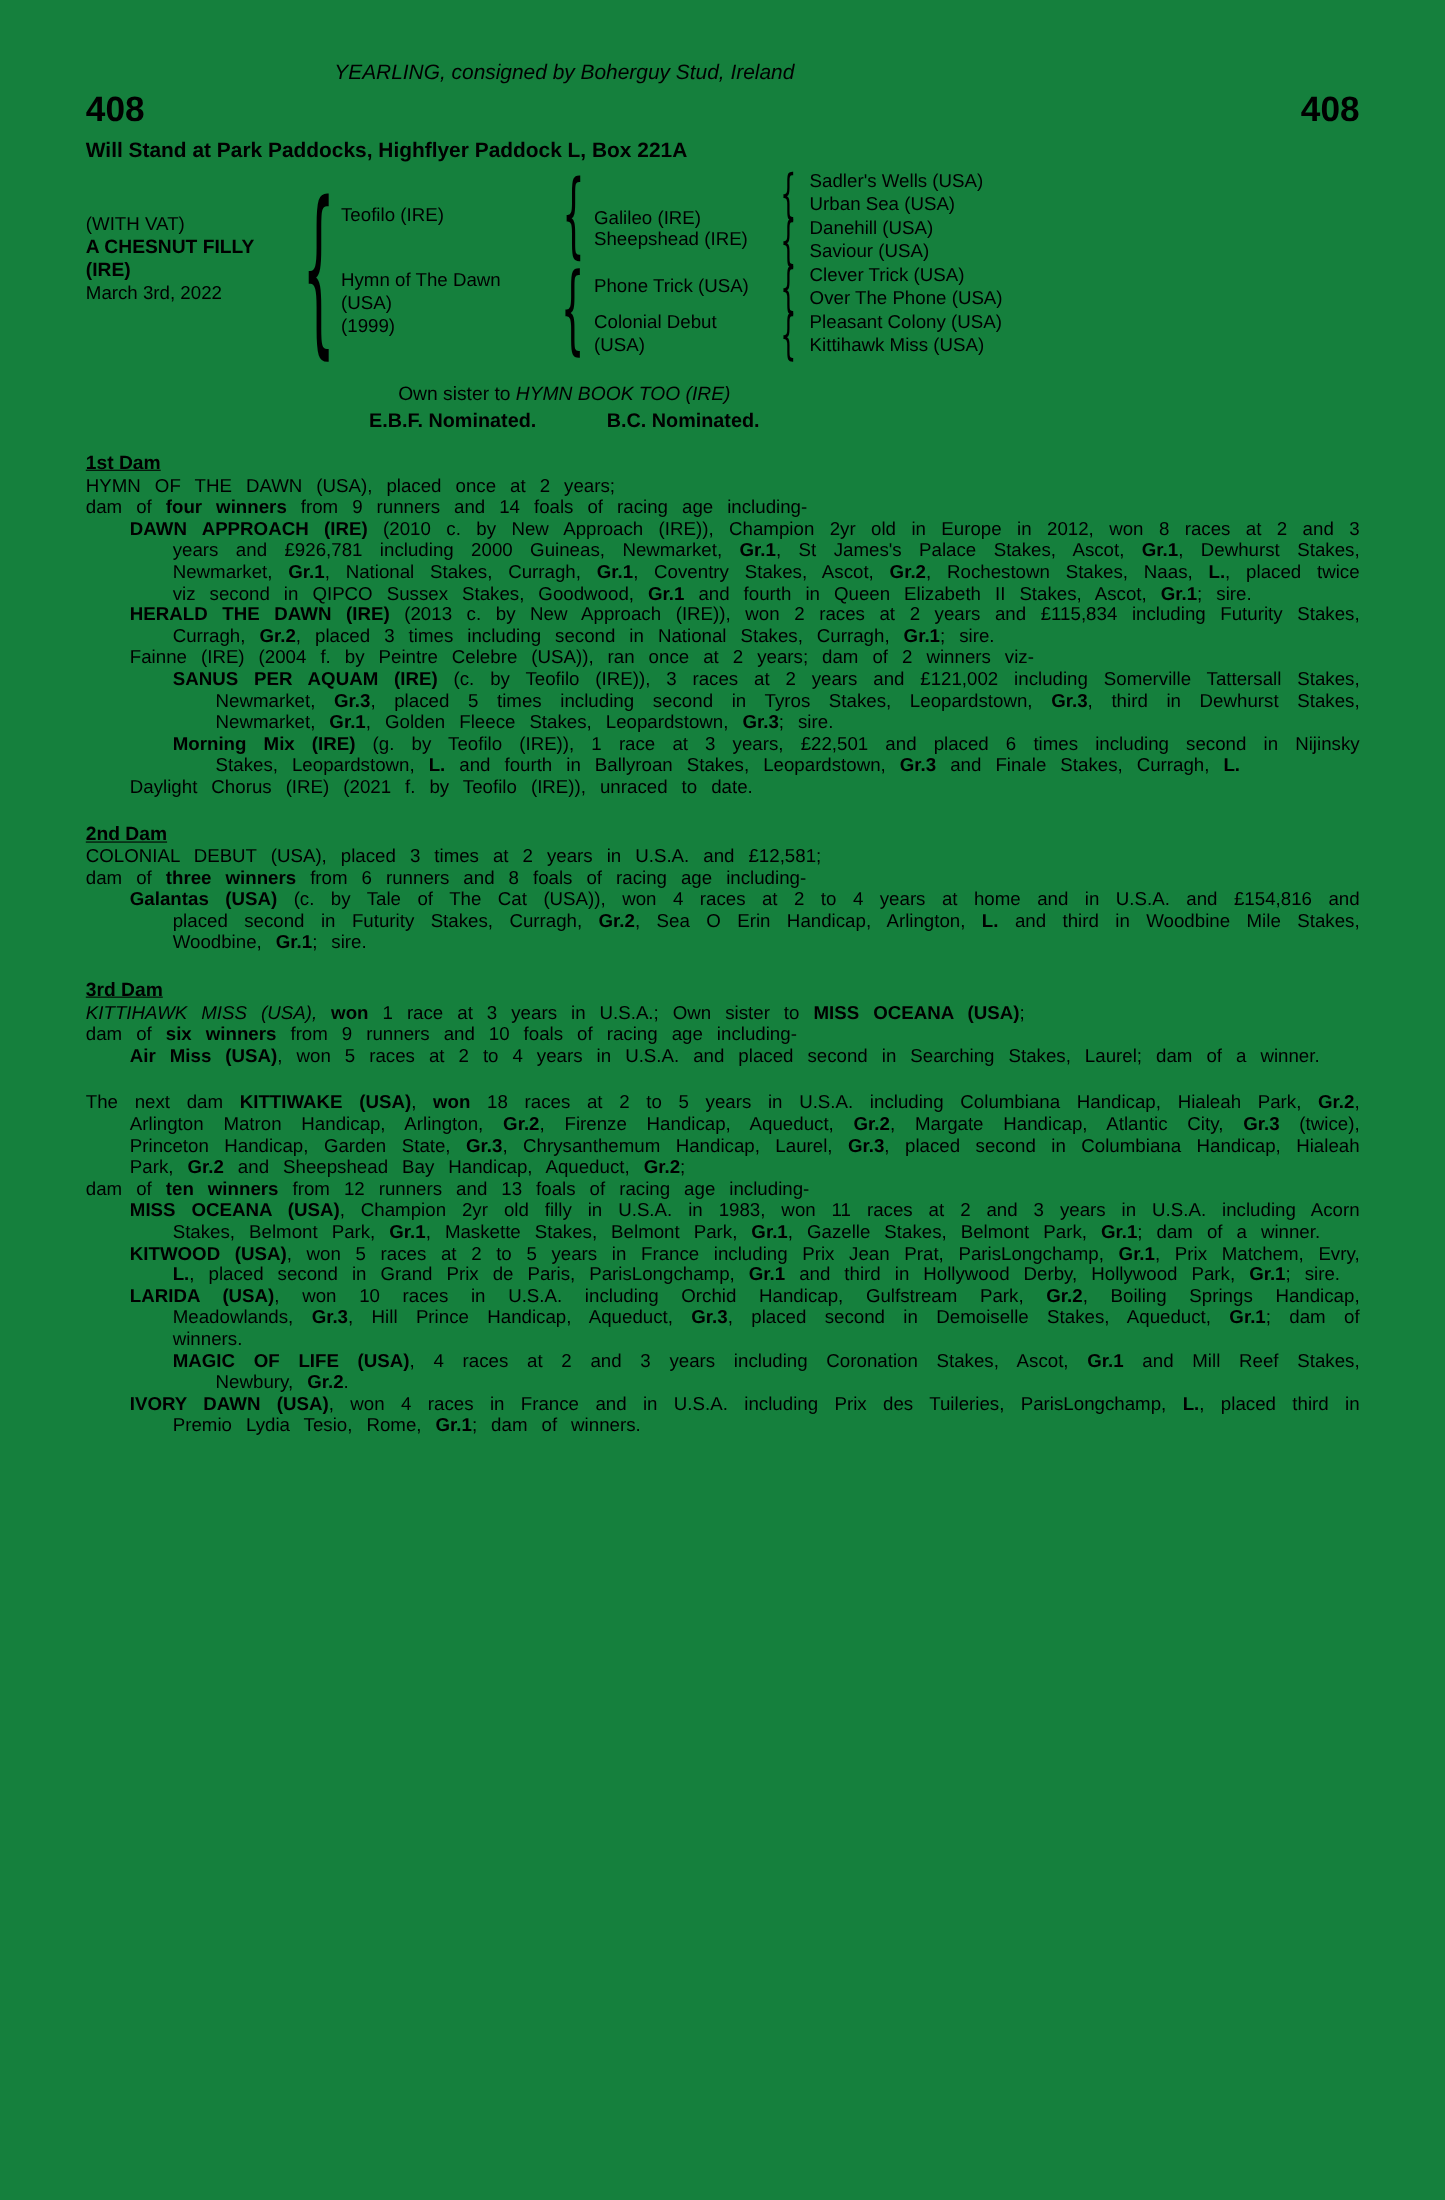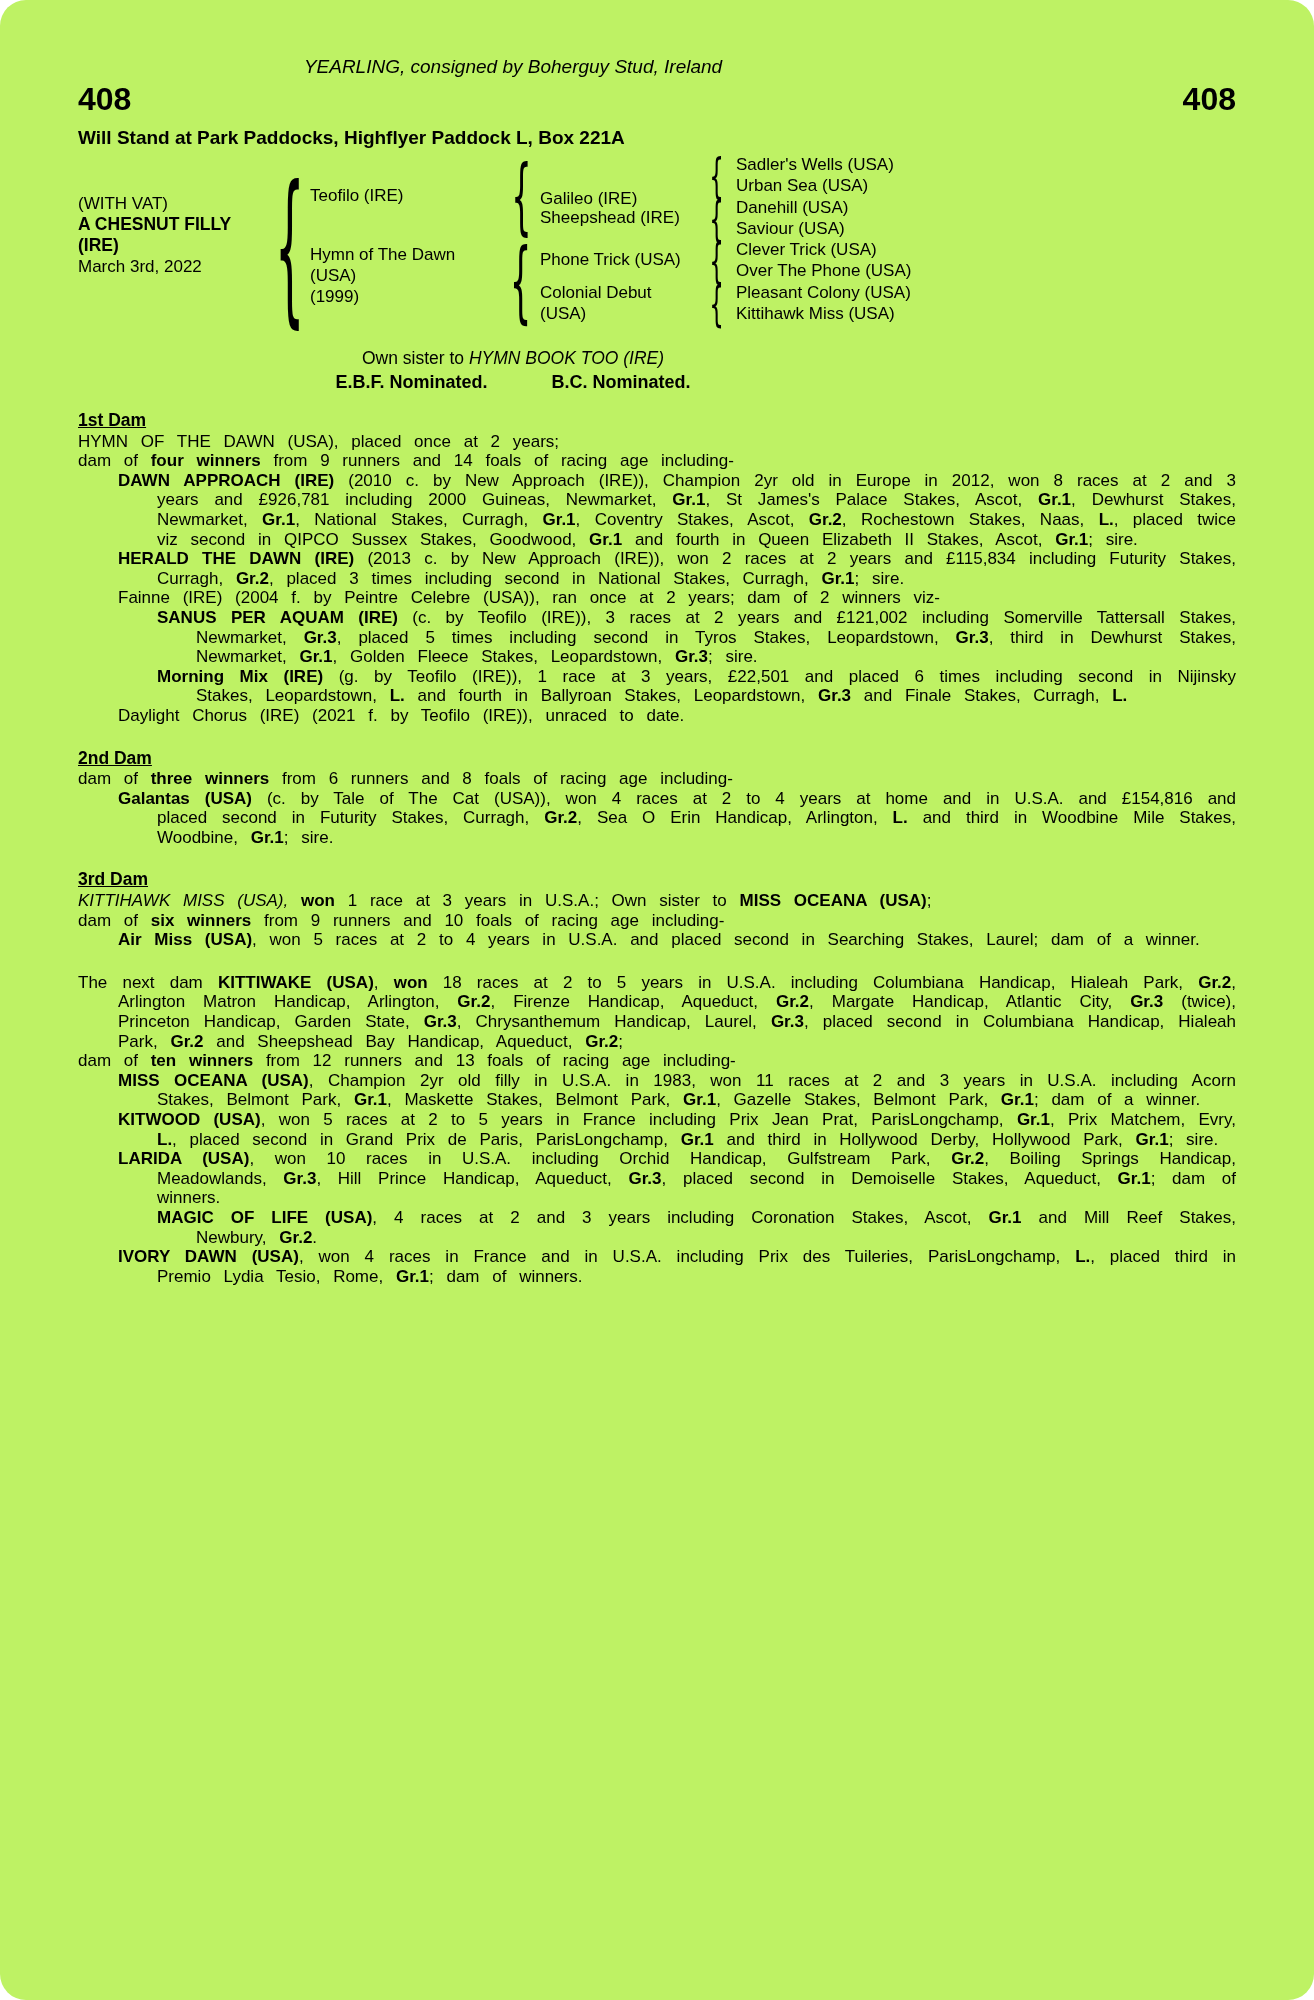--- a/index.html
+++ b/index.html
@@ -1,18 +1,18 @@
 <!DOCTYPE html>
 <html><head>
 <meta charset="utf-8">
 <title>Catalogue Page 408</title>
 <style>
   html,body { margin:0; padding:0; background:#ffffff; }
   body { width:1314px; font-family:"Liberation Sans", sans-serif; color:#000; }
-  .page { position:relative; width:1314px; min-height:2000px; padding:56px 78px 40px; box-sizing:border-box; background:#bef264;border-radius:26px; }
+  .page { position:relative; width:1314px; min-height:2000px; padding:56px 78px 40px; box-sizing:border-box; background:#15803d; }
 
   .center-block { width:870px; text-align:center; }
 
   .consign { font-style:italic; font-size:19px; line-height:22px; }
   .lotrow { display:flex; justify-content:space-between; margin-top:4px; font-size:32px; font-weight:bold; line-height:34px; }
   .stand { margin-top:10px; font-size:19px; font-weight:bold; line-height:24px; }
 
   .pedigree { position:relative; height:172px; margin-top:4px; font-size:17px; line-height:21px; }
   .pos { position:absolute; white-space:nowrap; }
   .pre { white-space:pre-line; }
@@ -130,20 +130,21 @@
       <p class="l1"><span class="b">DAWN APPROACH (IRE)</span><span> (2010 c. by New Approach (IRE)), Champion 2yr old in Europe in 2012, won 8 races at 2 and 3 years and £926,781 including 2000 Guineas, Newmarket, </span><span class="b">Gr.1</span><span>, St James's Palace Stakes, Ascot, </span><span class="b">Gr.1</span><span>, Dewhurst Stakes, Newmarket, </span><span class="b">Gr.1</span><span>, National Stakes, Curragh, </span><span class="b">Gr.1</span><span>, Coventry Stakes, Ascot, </span><span class="b">Gr.2</span><span>, Rochestown Stakes, Naas, </span><span class="b">L.</span><span>, placed twice viz second in QIPCO Sussex Stakes, Goodwood, </span><span class="b">Gr.1</span><span> and fourth in Queen Elizabeth II Stakes, Ascot, </span><span class="b">Gr.1</span><span>; sire.</span></p>
       <p class="l1"><span class="b">HERALD THE DAWN (IRE)</span><span> (2013 c. by New Approach (IRE)), won 2 races at 2 years and £115,834 including Futurity Stakes, Curragh, </span><span class="b">Gr.2</span><span>, placed 3 times including second in National Stakes, Curragh, </span><span class="b">Gr.1</span><span>; sire.</span></p>
       <p class="l1"><span>Fainne (IRE) (2004 f. by Peintre Celebre (USA)), ran once at 2 years; dam of 2 winners viz-</span></p>
       <p class="l2"><span class="b">SANUS PER AQUAM (IRE)</span><span> (c. by Teofilo (IRE)), 3 races at 2 years and £121,002 including Somerville Tattersall Stakes, Newmarket, </span><span class="b">Gr.3</span><span>, placed 5 times including second in Tyros Stakes, Leopardstown, </span><span class="b">Gr.3</span><span>, third in Dewhurst Stakes, Newmarket, </span><span class="b">Gr.1</span><span>, Golden Fleece Stakes, Leopardstown, </span><span class="b">Gr.3</span><span>; sire.</span></p>
       <p class="l2"><span class="b">Morning Mix (IRE)</span><span> (g. by Teofilo (IRE)), 1 race at 3 years, £22,501 and placed 6 times including second in Nijinsky Stakes, Leopardstown, </span><span class="b">L.</span><span> and fourth in Ballyroan Stakes, Leopardstown, </span><span class="b">Gr.3</span><span> and Finale Stakes, Curragh, </span><span class="b">L.</span></p>
       <p class="l1"><span>Daylight Chorus (IRE) (2021 f. by Teofilo (IRE)), unraced to date.</span></p>
     </section>
 
     <section>
       <h2 class="dam-heading">2nd Dam</h2>
+      <p class="l0h"><span>COLONIAL DEBUT (USA), placed 3 times at 2 years in U.S.A. and £12,581;</span></p>
       <p class="l0h"><span>dam of </span><span class="b">three winners</span><span> from 6 runners and 8 foals of racing age including-</span></p>
       <p class="l1"><span class="b">Galantas (USA)</span><span> (c. by Tale of The Cat (USA)), won 4 races at 2 to 4 years at home and in U.S.A. and £154,816 and placed second in Futurity Stakes, Curragh, </span><span class="b">Gr.2</span><span>, Sea O Erin Handicap, Arlington, </span><span class="b">L.</span><span> and third in Woodbine Mile Stakes, Woodbine, </span><span class="b">Gr.1</span><span>; sire.</span></p>
     </section>
 
     <section>
       <h2 class="dam-heading">3rd Dam</h2>
       <p class="l0h"><span class="i">KITTIHAWK MISS (USA),</span><span> </span><span class="b">won</span><span> 1 race at 3 years in U.S.A.; Own sister to </span><span class="b">MISS OCEANA (USA)</span><span>;</span></p>
       <p class="l0h"><span>dam of </span><span class="b">six winners</span><span> from 9 runners and 10 foals of racing age including-</span></p>
       <p class="l1"><span class="b">Air Miss (USA)</span><span>, won 5 races at 2 to 4 years in U.S.A. and placed second in Searching Stakes, Laurel; dam of a winner.</span></p>
     </section>

